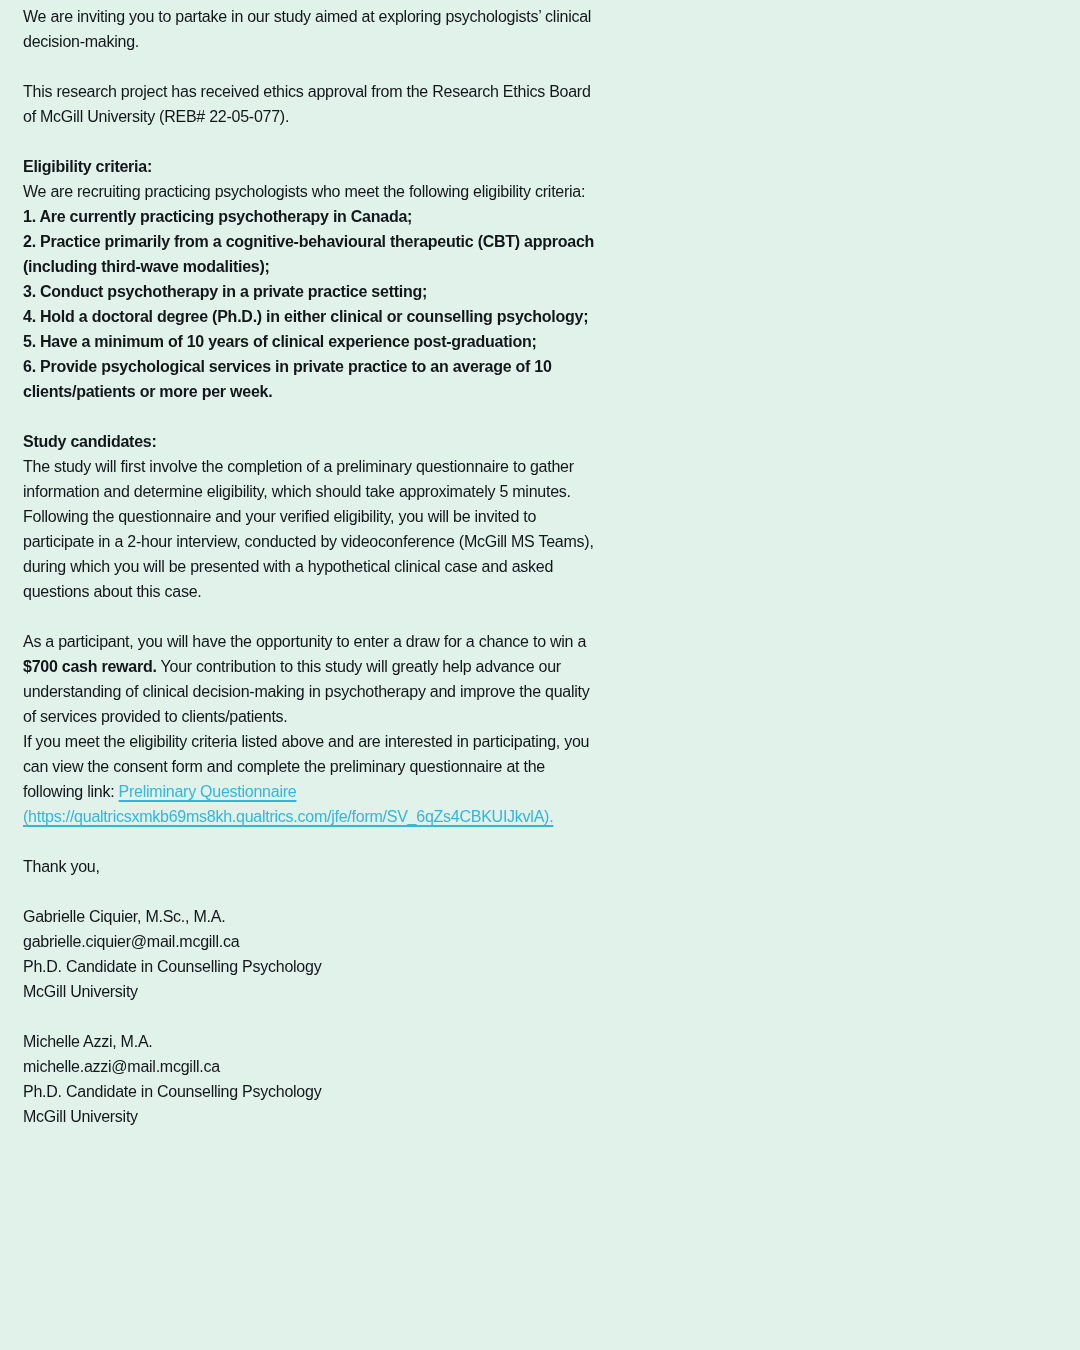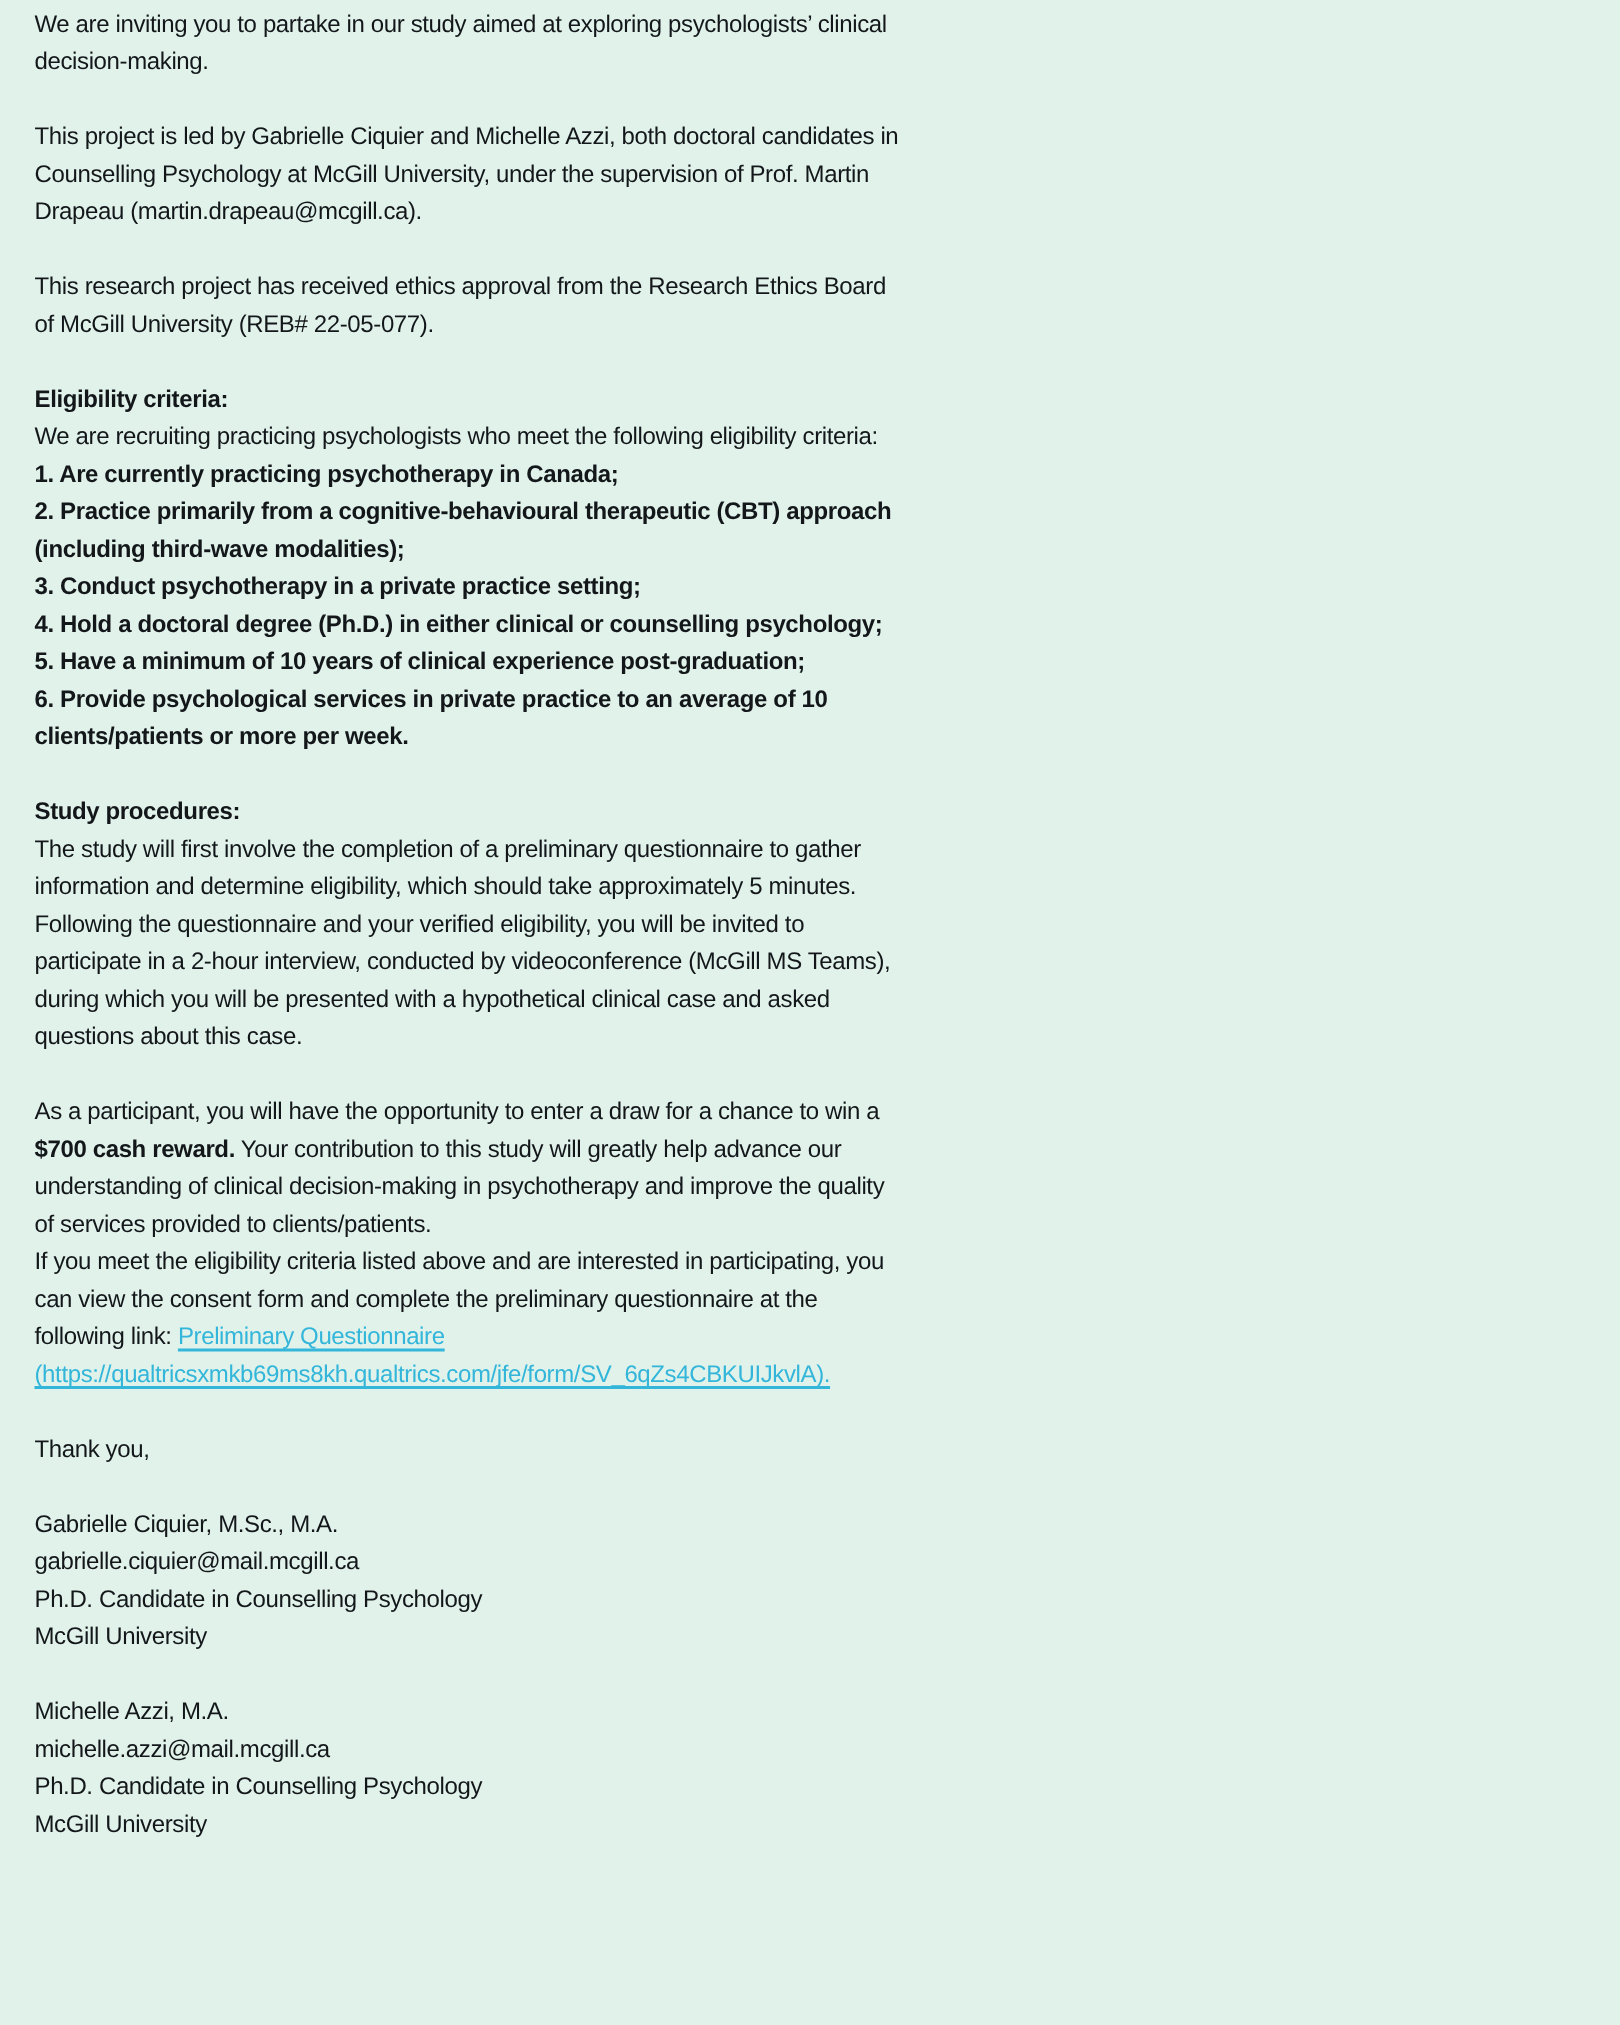--- a/index.html
+++ b/index.html
@@ -42,36 +42,33 @@
     cursor: pointer;
     text-align: center;
   }
 </style>
 </head>
 <body>
 
 <div class="doc">
     <p><span>We are inviting you to partake in our study aimed at exploring psychologists’ clinical
 decision-making.</span></p>
-    <p><span>This project is led by Gabrielle Ciquier and Michelle Azzi, both doctoral candidates in
-Counselling Psychology at McGill University, under the supervision of Prof. Martin
-Drapeau (martin.drapeau@mcgill.ca).</span></p>
     <p><span>This research project has received ethics approval from the Research Ethics Board
 of McGill University (REB# 22-05-077).</span></p>
     <p><b>Eligibility criteria:</b><span>
 We are recruiting practicing psychologists who meet the following eligibility criteria:
 </span><b>1. Are currently practicing psychotherapy in Canada;
 2. Practice primarily from a cognitive-behavioural therapeutic (CBT) approach
 (including third-wave modalities);
 3. Conduct psychotherapy in a private practice setting;
 4. Hold a doctoral degree (Ph.D.) in either clinical or counselling psychology;
 5. Have a minimum of 10 years of clinical experience post-graduation;
 6. Provide psychological services in private practice to an average of 10
 clients/patients or more per week.</b></p>
-    <p><b>Study procedures:</b><span>
+    <p><b>Study candidates:</b><span>
 The study will first involve the completion of a preliminary questionnaire to gather
 information and determine eligibility, which should take approximately 5 minutes.
 Following the questionnaire and your verified eligibility, you will be invited to
 participate in a 2-hour interview, conducted by videoconference (McGill MS Teams),
 during which you will be presented with a hypothetical clinical case and asked
 questions about this case.</span></p>
     <p><span>As a participant, you will have the opportunity to enter a draw for a chance to win a
 </span><b>$700 cash reward.</b><span> Your contribution to this study will greatly help advance our
 understanding of clinical decision-making in psychotherapy and improve the quality
 of services provided to clients/patients.

